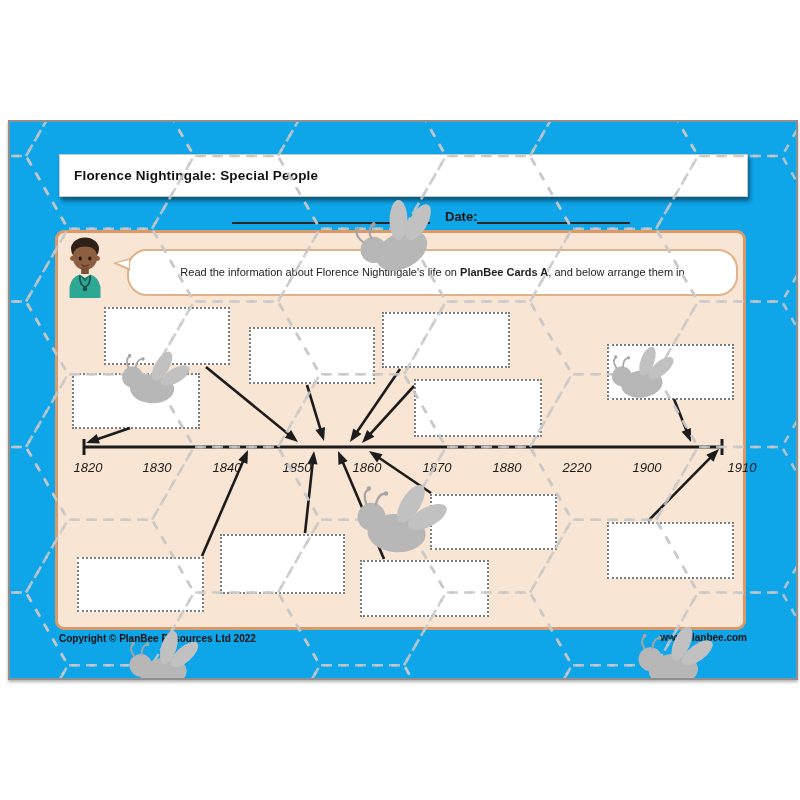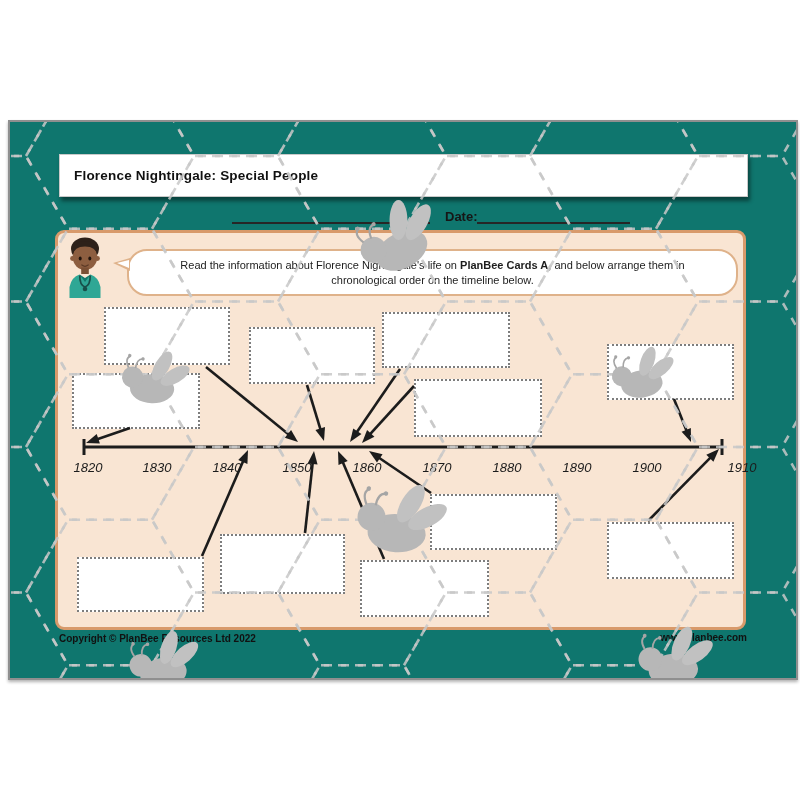--- a/index.html
+++ b/index.html
@@ -1,17 +1,17 @@
 <!DOCTYPE html>
 <html><head>
 <meta charset="utf-8">
 <style>
   html,body{margin:0;padding:0;background:#ffffff;}
   body{width:800px;height:800px;position:relative;font-family:"Liberation Sans",sans-serif;overflow:hidden;}
-  .frame{position:absolute;left:8px;top:120px;width:786px;height:556px;background:#0f766e;
+  .frame{position:absolute;left:8px;top:120px;width:786px;height:556px;background:#0ea5e9;
          border:2px solid #8f8f8f;box-shadow:0 2px 3px rgba(0,0,0,0.3);overflow:hidden;}
   
   .header-bar{position:absolute;left:49px;top:32px;width:687px;height:41px;background:#ffffff;
               border:1px solid #c9c9c9;box-shadow:2px 4px 4px rgba(0,0,0,0.45);
               display:flex;align-items:center;justify-content:space-between;z-index:6;}
   .header-bar .t-left{margin-left:14px;font-size:13.5px;font-weight:bold;color:#111;letter-spacing:.2px;}
   .header-bar .t-right{margin-right:12px;font-size:13.5px;font-weight:bold;color:#111;letter-spacing:.2px;}
   
   .form-label{position:absolute;font-size:13px;font-weight:bold;color:#161616;z-index:6;}
   .write-line{position:absolute;height:14px;border-bottom:2px solid #262626;z-index:5;}
@@ -68,21 +68,20 @@
     <rect x="17.2" y="33.5" width="7.6" height="6.5" fill="#7a4f34"></rect>
     <path d="M5.5,64 L5.5,53 Q7.5,43 15.5,40.5 L21,45 L26.5,40.5 Q34.5,43 36.5,53 L36.5,64 Z" fill="#2fa795"></path>
     <path d="M15.5,40.5 L21,48 L26.5,40.5 L21,44 Z" fill="#13776a"></path>
     <path d="M15.8,41.5 Q15.5,51 21,53 Q26.5,51 26.2,41.5" stroke="#184f49" stroke-width="1.7" fill="none"></path>
     <circle cx="21" cy="55" r="2.3" fill="#184f49"></circle>
   </svg>
 
   <div class="bubble">
     <div class="tail"></div>
     <div class="line"><span>Read the information about Florence Nightingale's life on </span><b>PlanBee Cards A</b><span>, and below arrange them in</span></div>
-    <div class="line">chronological order on the timeline below.</div>
   </div>
 
   <div class="slot" style="left:94px;top:185px;width:126px;height:58px;"></div>
   <div class="slot" style="left:62px;top:251px;width:128px;height:56px;"></div>
   <div class="slot" style="left:239px;top:205px;width:126px;height:57px;"></div>
   <div class="slot" style="left:372px;top:190px;width:128px;height:56px;"></div>
   <div class="slot" style="left:404px;top:257px;width:128px;height:58px;"></div>
   <div class="slot" style="left:597px;top:222px;width:127px;height:56px;"></div>
   <div class="slot" style="left:67px;top:435px;width:127px;height:55px;"></div>
   <div class="slot" style="left:210px;top:412px;width:125px;height:60px;"></div>
@@ -118,21 +117,21 @@
       <polygon points="709,327 696.3119465926997,332.7457202101648 703.4322883333515,339.7671683155297" fill="#1c1c1c"></polygon>
     </svg>
 
   <span class="year" style="left:78px;">1820</span>
   <span class="year" style="left:147px;">1830</span>
   <span class="year" style="left:217px;">1840</span>
   <span class="year" style="left:287px;">1850</span>
   <span class="year" style="left:357px;">1860</span>
   <span class="year" style="left:427px;">1870</span>
   <span class="year" style="left:497px;">1880</span>
-  <span class="year" style="left:567px;">1890</span>
+  <span class="year" style="left:567px;">2220</span>
   <span class="year" style="left:637px;">1900</span>
   <span class="year" style="left:708px;margin-left:24px;">1910</span>
 
   <span class="footer-left">Copyright © PlanBee Resources Ltd 2022</span>
   <span class="footer-right">www.planbee.com</span>
 
   <svg id="wm" viewBox="0 0 786 556">
       <g>
         <polygon points="-110,-38.75 -68,-111.5 16,-111.5 58,-38.75 16,34 -68,34" fill="none" stroke="#c8c8c8" stroke-width="2.6" stroke-dasharray="8 9" opacity="0.85"></polygon>
         <polygon points="-110,106.75 -68,34 16,34 58,106.75 16,179.5 -68,179.5" fill="none" stroke="#c8c8c8" stroke-width="2.6" stroke-dasharray="8 9" opacity="0.85"></polygon>

